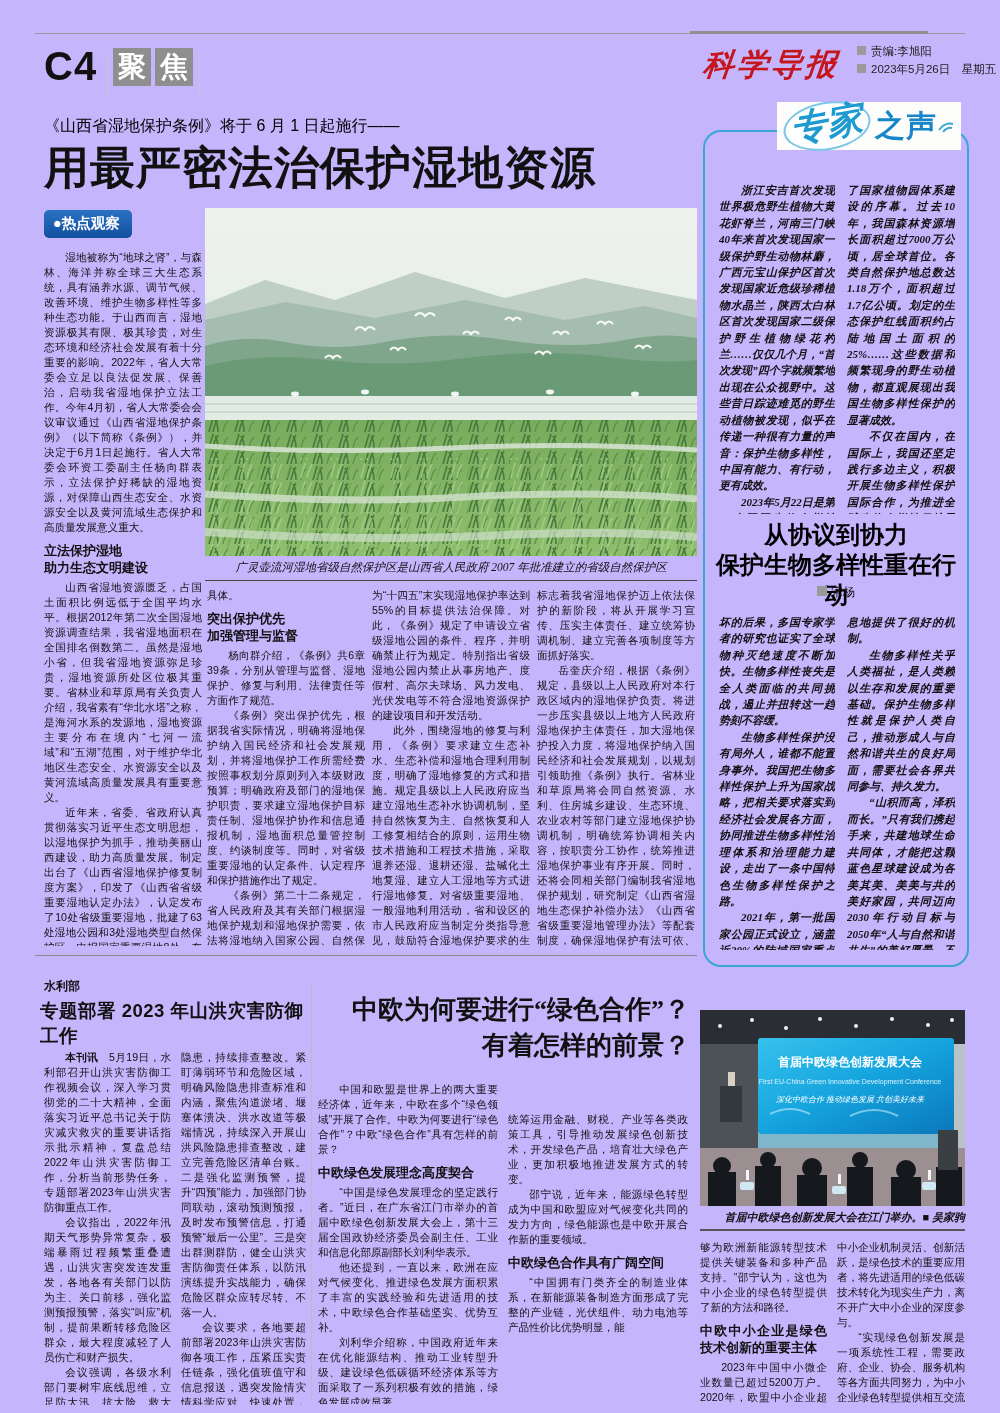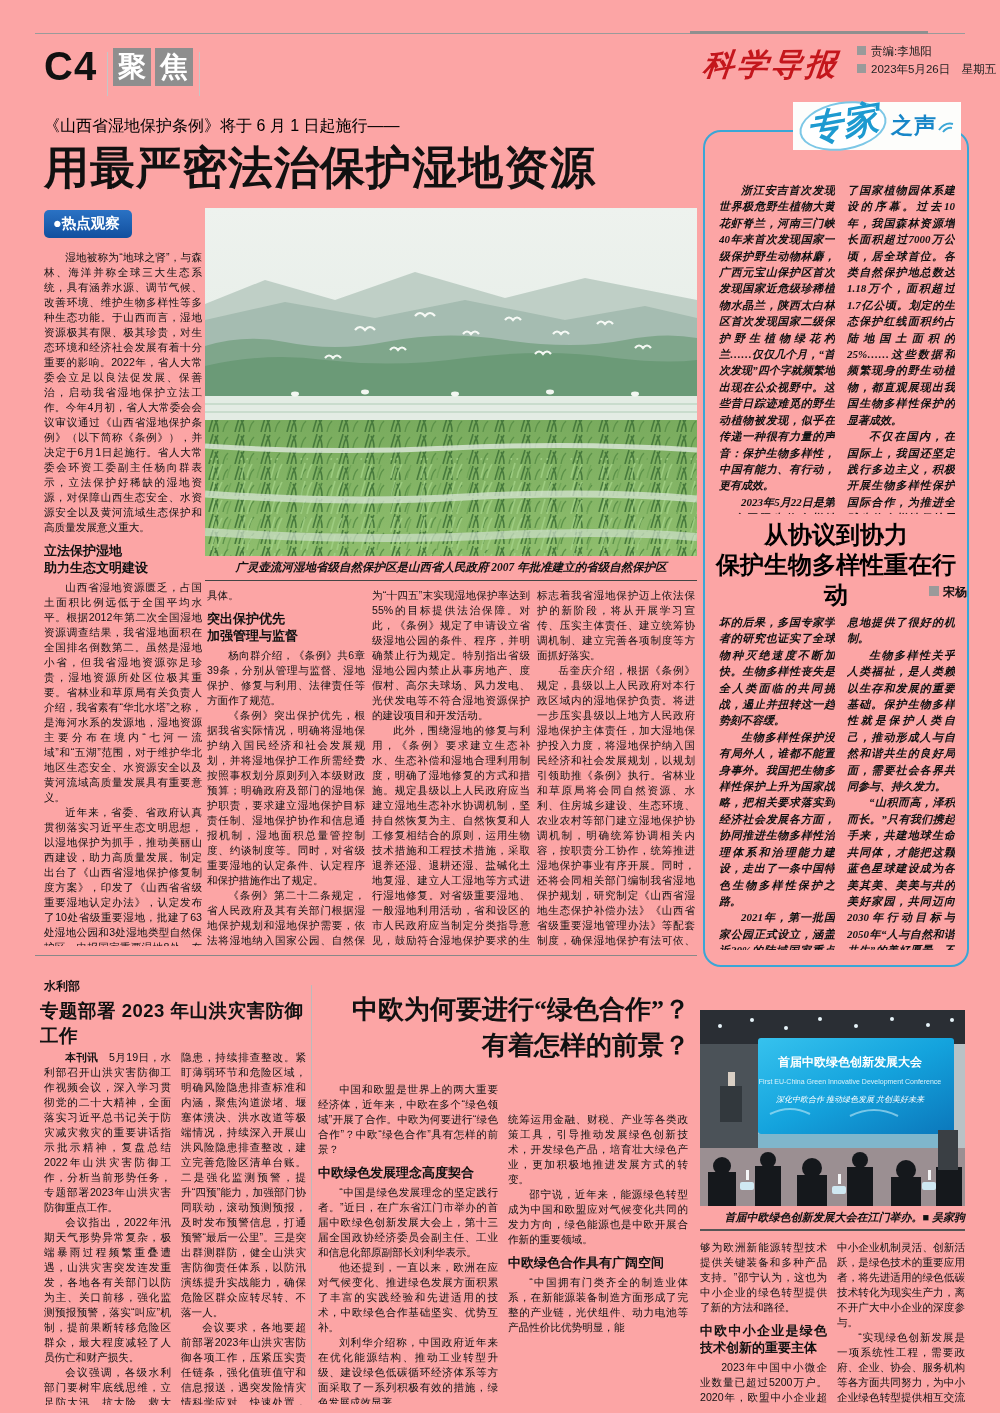--- a/index.html
+++ b/index.html
@@ -1,16 +1,16 @@
 <!DOCTYPE html>
 <html><head>
 <meta charset="utf-8">
 <style>
   html,body{margin:0;padding:0;background:#e9e9e9;}
-  .page{position:relative;width:1000px;height:1413px;margin:0 auto;background:#fca5a5;
+  .page{position:relative;width:1000px;height:1413px;margin:0 auto;background:#c4b5fd;
         font-family:"Liberation Sans",sans-serif;color:#111;overflow:hidden;}
   
   .toprule{position:absolute;left:35px;top:33px;width:930px;height:1px;background:#9a9a9a;}
   .toprule2{position:absolute;left:690px;top:31px;width:238px;height:3px;background:#8f8f8f;}
   .pageno{position:absolute;left:44px;top:44px;font-size:40px;font-weight:bold;letter-spacing:1px;}
   .secbox{position:absolute;top:48px;width:38px;height:38px;background:#8e8e8e;color:#fff;
           font-weight:bold;font-size:28px;text-align:center;line-height:38px;}
   .vr{position:absolute;top:52px;width:1px;height:44px;background:#c6c6c6;}
   .masthead{position:absolute;left:703px;top:44px;font-family:"Liberation Serif",serif;
             font-style:italic;font-weight:bold;font-size:31px;color:#c4161c;letter-spacing:3px;
@@ -18,51 +18,51 @@
   .edline{position:absolute;left:857px;font-size:11.5px;color:#222;white-space:nowrap;}
   .edline:before{content:"";display:inline-block;width:9px;height:9px;background:#9a9a9a;margin-right:5px;}
   
   .kicker{position:absolute;left:44px;top:116px;font-size:16px;color:#000;}
   .mainhead{position:absolute;left:44px;top:138px;font-size:45px;font-weight:900;
             font-family:"Liberation Sans",sans-serif;letter-spacing:1px;}
   .pill{position:absolute;left:44px;top:210px;background:linear-gradient(#2a72c4,#124f9e);
         color:#fff;font-size:14.5px;font-weight:bold;padding:4px 12px 5px 9px;border-radius:5px;}
   .photo1{position:absolute;left:205px;top:208px;width:492px;height:348px;overflow:hidden;}
   .cap1{position:absolute;left:205px;top:560px;width:492px;text-align:center;
-        font-family:"Liberation Serif",serif;font-style:italic;font-weight:bold;font-size:11.5px;
+        font-family:"Liberation Serif",serif;font-style:italic;font-weight:normal;font-size:11.5px;
         padding-bottom:5px;border-bottom:1px solid #444;}
   .col{position:absolute;overflow:hidden;font-size:10.6px;line-height:15px;text-align:justify;}
   .col .p{margin:0;text-indent:2em;}
   .col .p.cont{text-indent:0;}
   .col .sub{font-weight:bold;font-size:13px;line-height:17px;margin:7px 0 4px;white-space:pre-line;
             text-indent:0;font-family:"Liberation Sans",sans-serif;}
   #m-col1{left:44px; top:250px;width:158px;height:696px;}
   #m-col2{left:207px;top:588px;width:158px;height:358px;}
   #m-col3{left:372px;top:588px;width:158px;height:358px;}
   #m-col4{left:537px;top:588px;width:158px;height:358px;}
   .mainrule{position:absolute;left:35px;top:955px;width:662px;height:1px;background:#888;}
   
   .sidebar{position:absolute;left:703px;top:130px;width:262px;height:833px;
            border:2px solid #3aa6d6;border-radius:18px;}
   .badge{position:absolute;right:6px;top:-30px;background:#fdfdfb;padding:0 6px;display:flex;align-items:center;}
   .badge .scr{font-family:"Liberation Serif",serif;font-style:italic;font-weight:bold;color:#1d9ad0;
               font-size:36px;transform:rotate(-10deg);border:2px solid #7cc7e6;border-radius:50%;
               padding:2px 6px 6px 6px;line-height:1;background:#fff;}
-  .badge .bld{color:#1786c8;font-size:22px;font-weight:900;margin-left:4px;letter-spacing:1px;}
+  .badge .bld{color:#1786c8;font-size:30px;font-weight:900;margin-left:4px;letter-spacing:1px;}
   .scol{position:absolute;overflow:hidden;font-family:"Liberation Serif",serif;font-style:italic;
         font-weight:600;font-size:11px;line-height:16.4px;text-align:justify;}
   .scol .p{margin:0;text-indent:2em;}
   .scol .p.cont{text-indent:0;}
   #s-colA{left:14px;top:50px;width:116px;height:332px;}
   #s-colB{left:142px;top:50px;width:108px;height:332px;}
   #s-colC{left:14px;top:482px;width:116px;height:336px;}
   #s-colD{left:142px;top:482px;width:108px;height:336px;}
   .shead{position:absolute;left:0;top:388px;width:100%;text-align:center;font-weight:900;
          font-size:24px;line-height:30px;font-family:"Liberation Sans",sans-serif;color:#000;font-style:normal;}
-  .sbyl{position:absolute;left:0;top:452px;width:100%;text-align:right;font-size:12px;font-weight:bold;}
+  .sbyl{position:absolute;left:0;top:452px;width:100%;text-align:center;font-size:12px;font-weight:normal;}
   .sbyl:before{content:"";display:inline-block;width:10px;height:10px;background:#9a9a9a;margin-right:4px;}
   
   .vdiv{position:absolute;left:311px;top:985px;width:1px;height:415px;background:#bbb;}
   .wkick{position:absolute;left:44px;top:978px;font-size:12px;font-weight:bold;}
   .whead{position:absolute;left:40px;top:998px;width:268px;font-size:18.5px;font-weight:900;
          font-family:Liberation Sans, sans-serif;letter-spacing:0.5px;}
   #w-col1{left:44px; top:1050px;width:127px;height:355px;}
   #w-col2{left:181px;top:1050px;width:125px;height:355px;}
   .ehead{position:absolute;left:318px;top:992px;width:372px;text-align:right;
          font-family:"Liberation Serif",serif;font-weight:900;font-size:26px;line-height:36px;}

